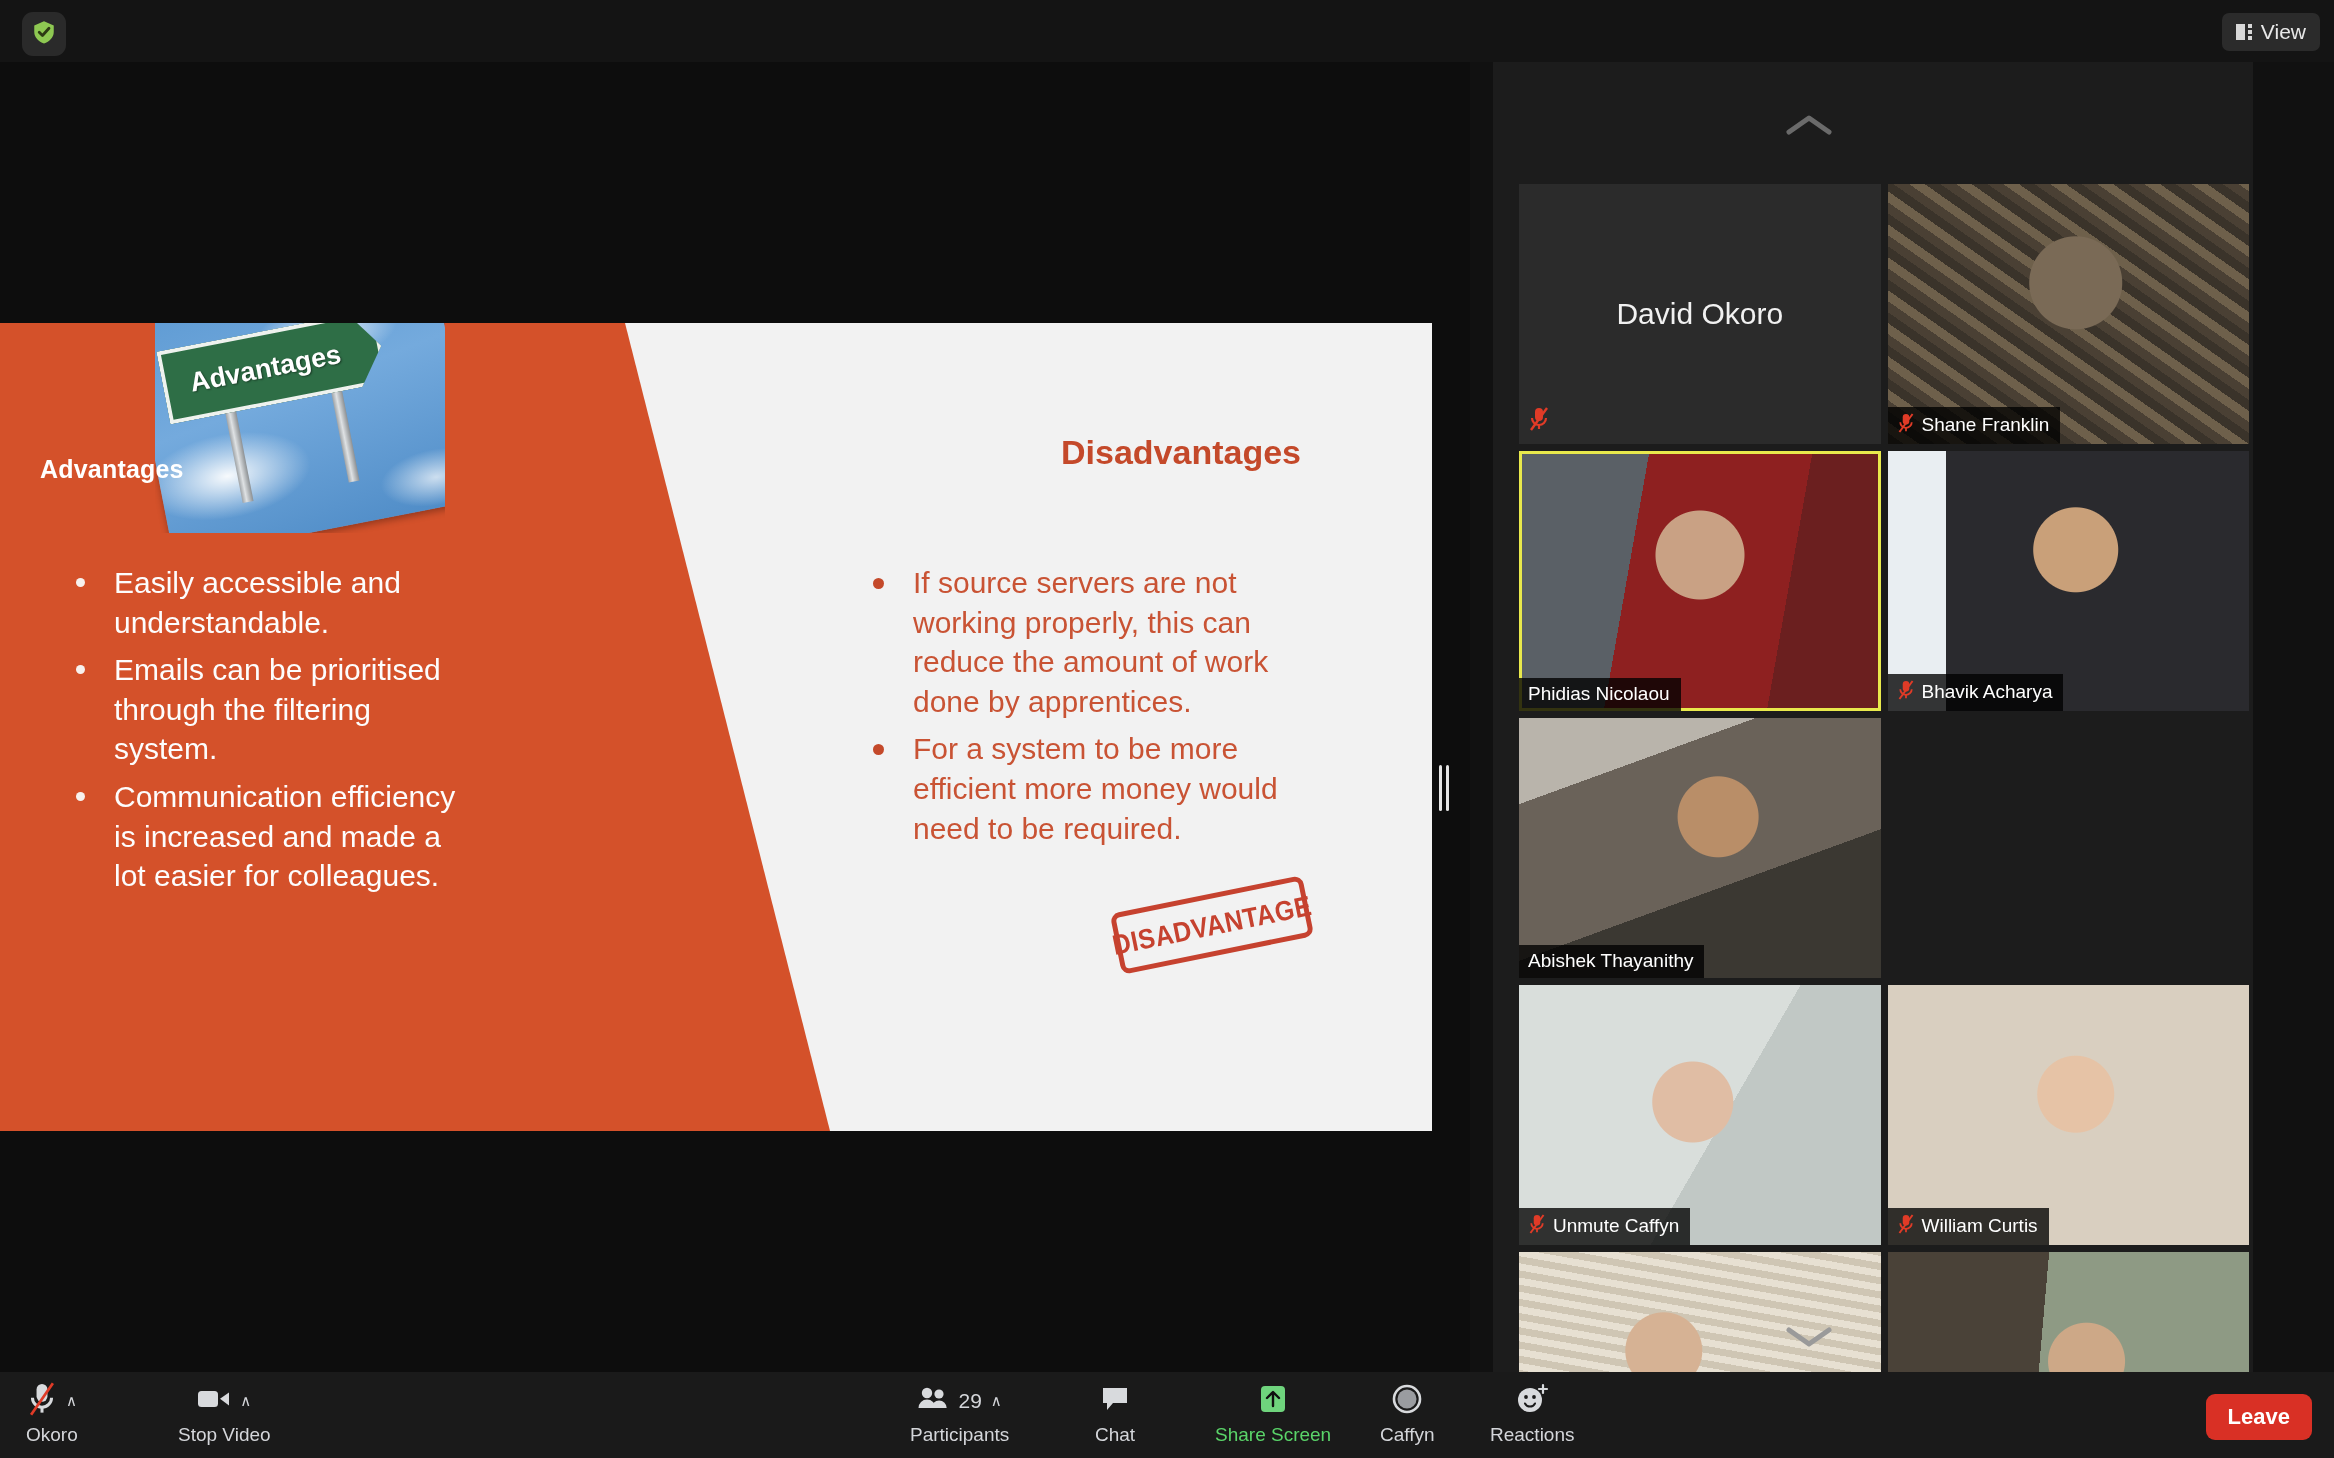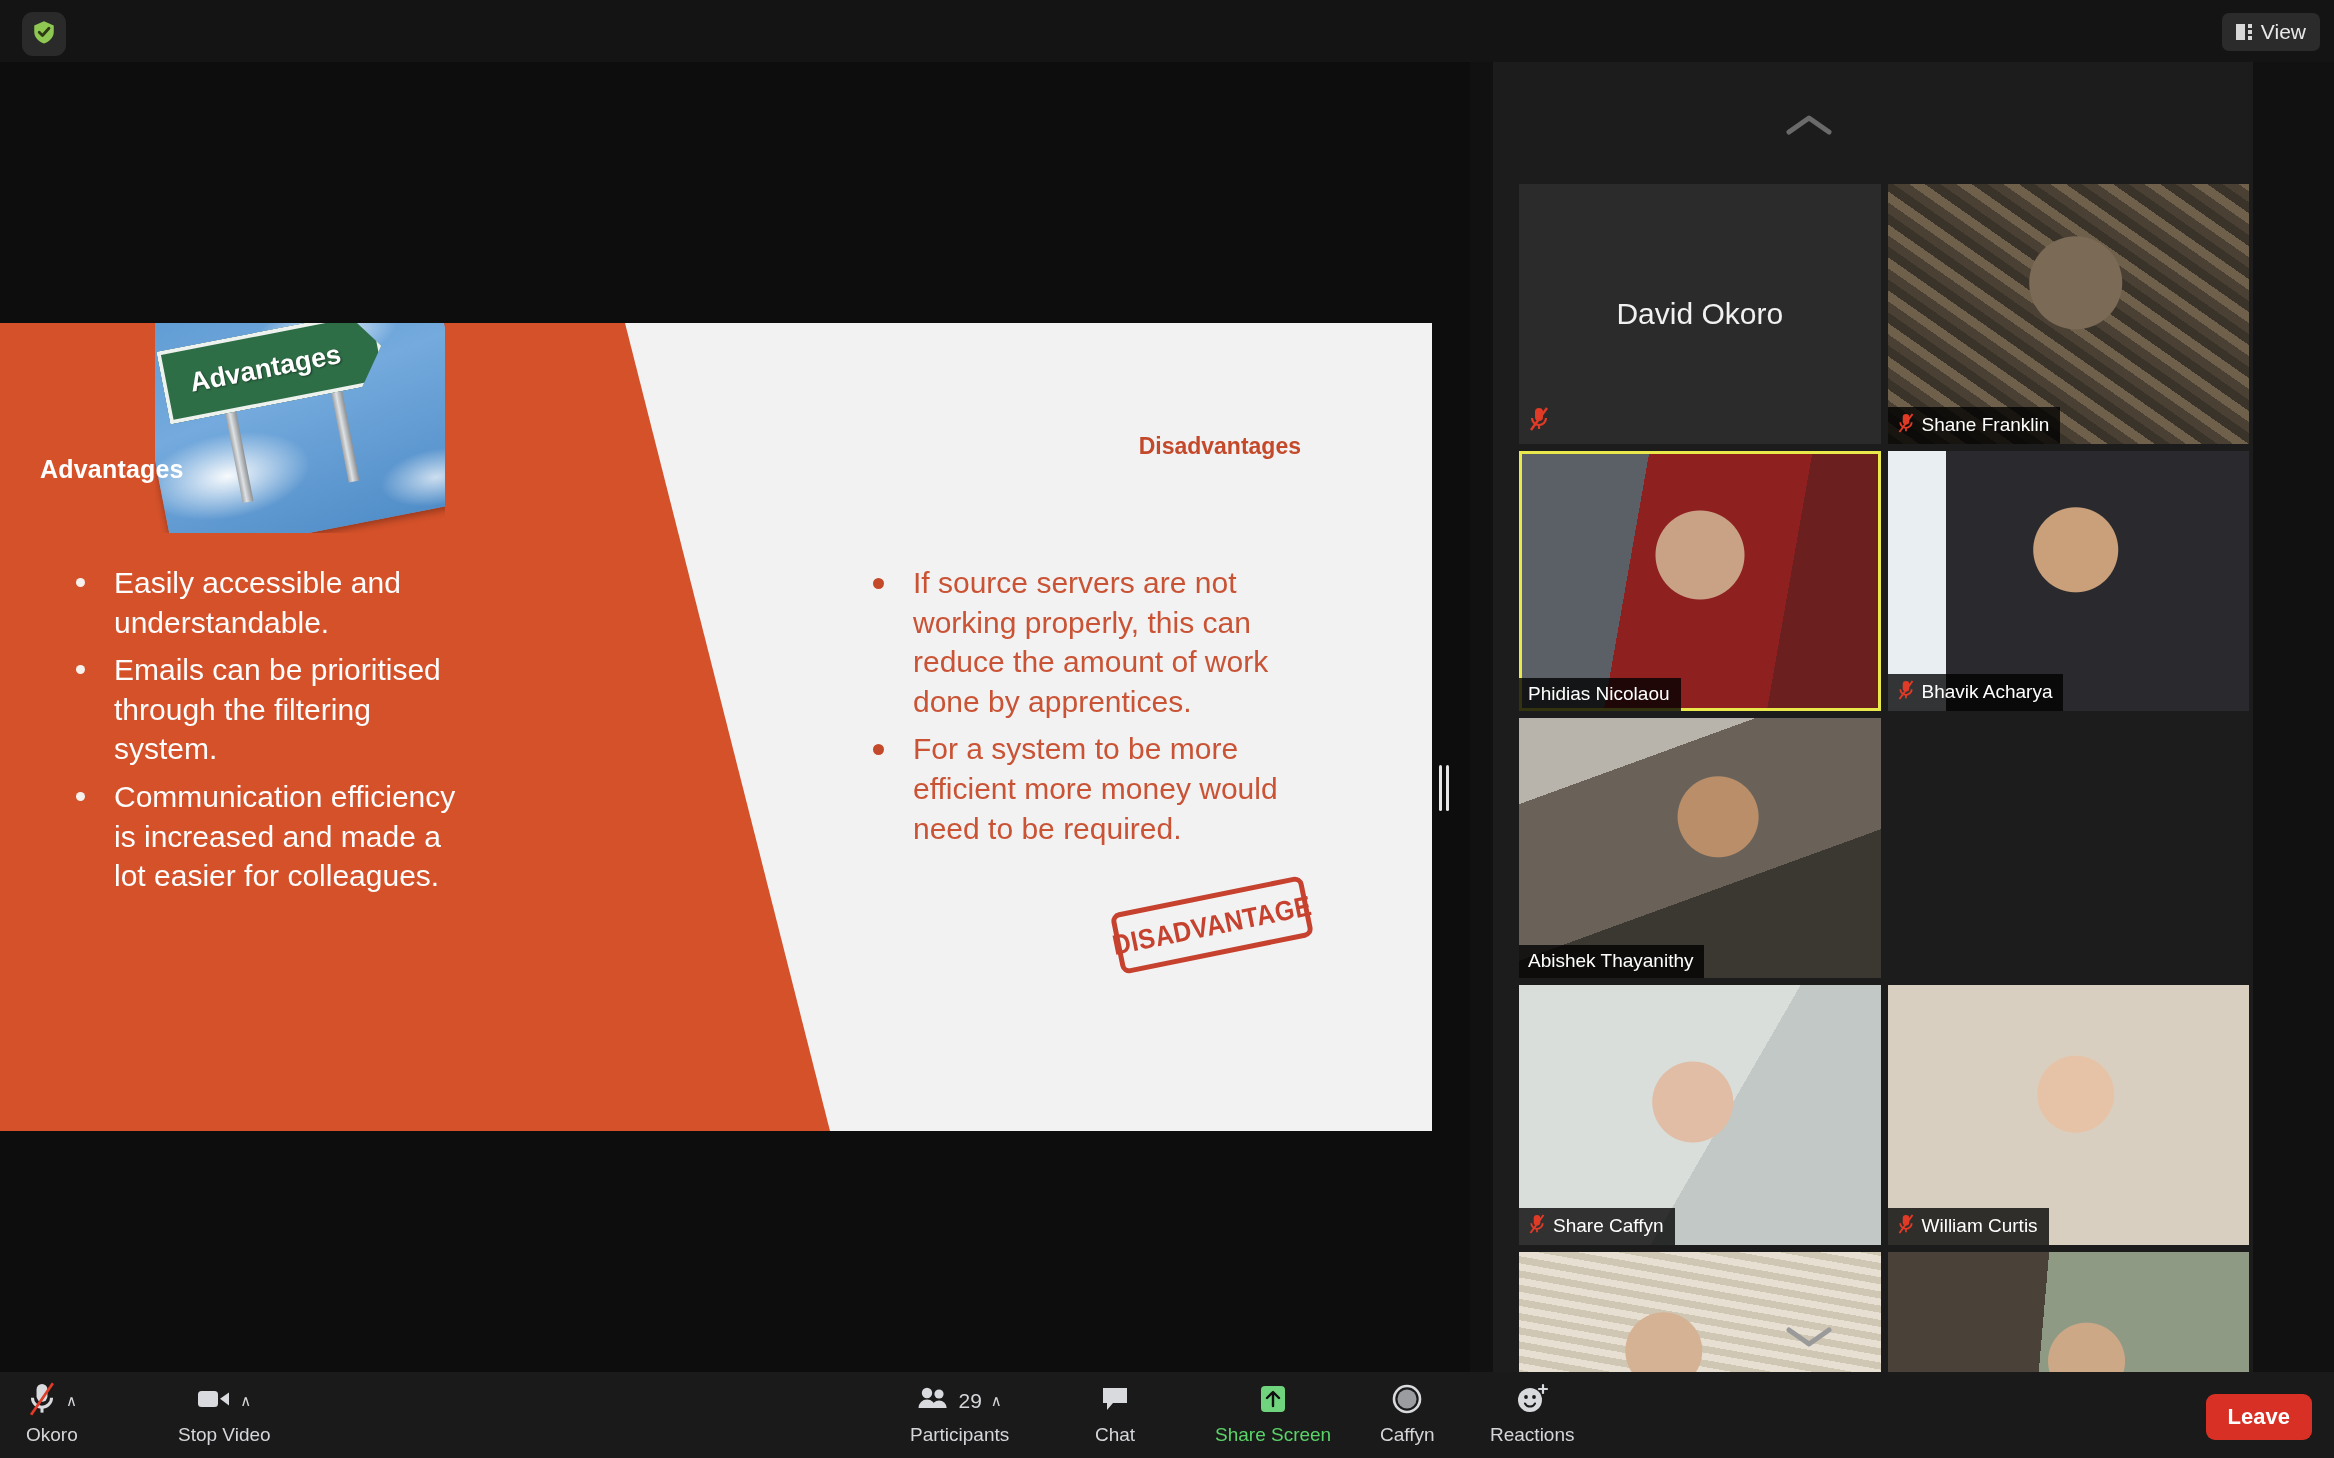--- a/index.html
+++ b/index.html
@@ -49,21 +49,21 @@
     list-style: none; color: #fdfdfd; font-size: 30px; line-height: 1.32;
   }
   .adv-list li { position: relative; padding-left: 54px; margin-bottom: 8px; }
   .adv-list li::before {
     content: ""; position: absolute; left: 16px; top: 15px;
     width: 9px; height: 9px; border-radius: 50%; background: #f7f1ee;
   }
 
   .dis-heading {
     position: absolute; right: 131px; top: 110px;
-    color: #c4492a; font-size: 23px; font-weight: bold;
+    color: #c4492a; font-size: 34px; font-weight: bold;
   }
   .dis-list {
     position: absolute; left: 855px; top: 240px; width: 440px;
     list-style: none; color: #c95334; font-size: 30px; line-height: 1.32;
   }
   .dis-list li { position: relative; padding-left: 58px; margin-bottom: 8px; }
   .dis-list li::before {
     content: ""; position: absolute; left: 18px; top: 15px;
     width: 11px; height: 11px; border-radius: 50%; background: #c4492a;
   }
@@ -342,21 +342,21 @@
         <div class="tile v6">
           <div class="namebar">
             <span>
               <svg width="18" height="22" viewBox="0 0 22 26">
                 <rect x="7" y="2" width="8" height="13" rx="4" fill="#e03b27"></rect>
                 <path d="M4 12 a7 7 0 0 0 14 0" stroke="#e03b27" stroke-width="2.2" fill="none"></path>
                 <path d="M11 19 v4" stroke="#e03b27" stroke-width="2.2"></path>
                 <path d="M3 24 L19 2" stroke="#e03b27" stroke-width="2.4"></path>
               </svg>
             </span>
-            <span class="nm">Share Caffyn</span>
+            <span class="nm">Unmute Caffyn</span>
           </div>
         </div>
         <div class="tile v7">
           <div class="namebar">
             <span>
               <svg width="18" height="22" viewBox="0 0 22 26">
                 <rect x="7" y="2" width="8" height="13" rx="4" fill="#e03b27"></rect>
                 <path d="M4 12 a7 7 0 0 0 14 0" stroke="#e03b27" stroke-width="2.2" fill="none"></path>
                 <path d="M11 19 v4" stroke="#e03b27" stroke-width="2.2"></path>
                 <path d="M3 24 L19 2" stroke="#e03b27" stroke-width="2.4"></path>

